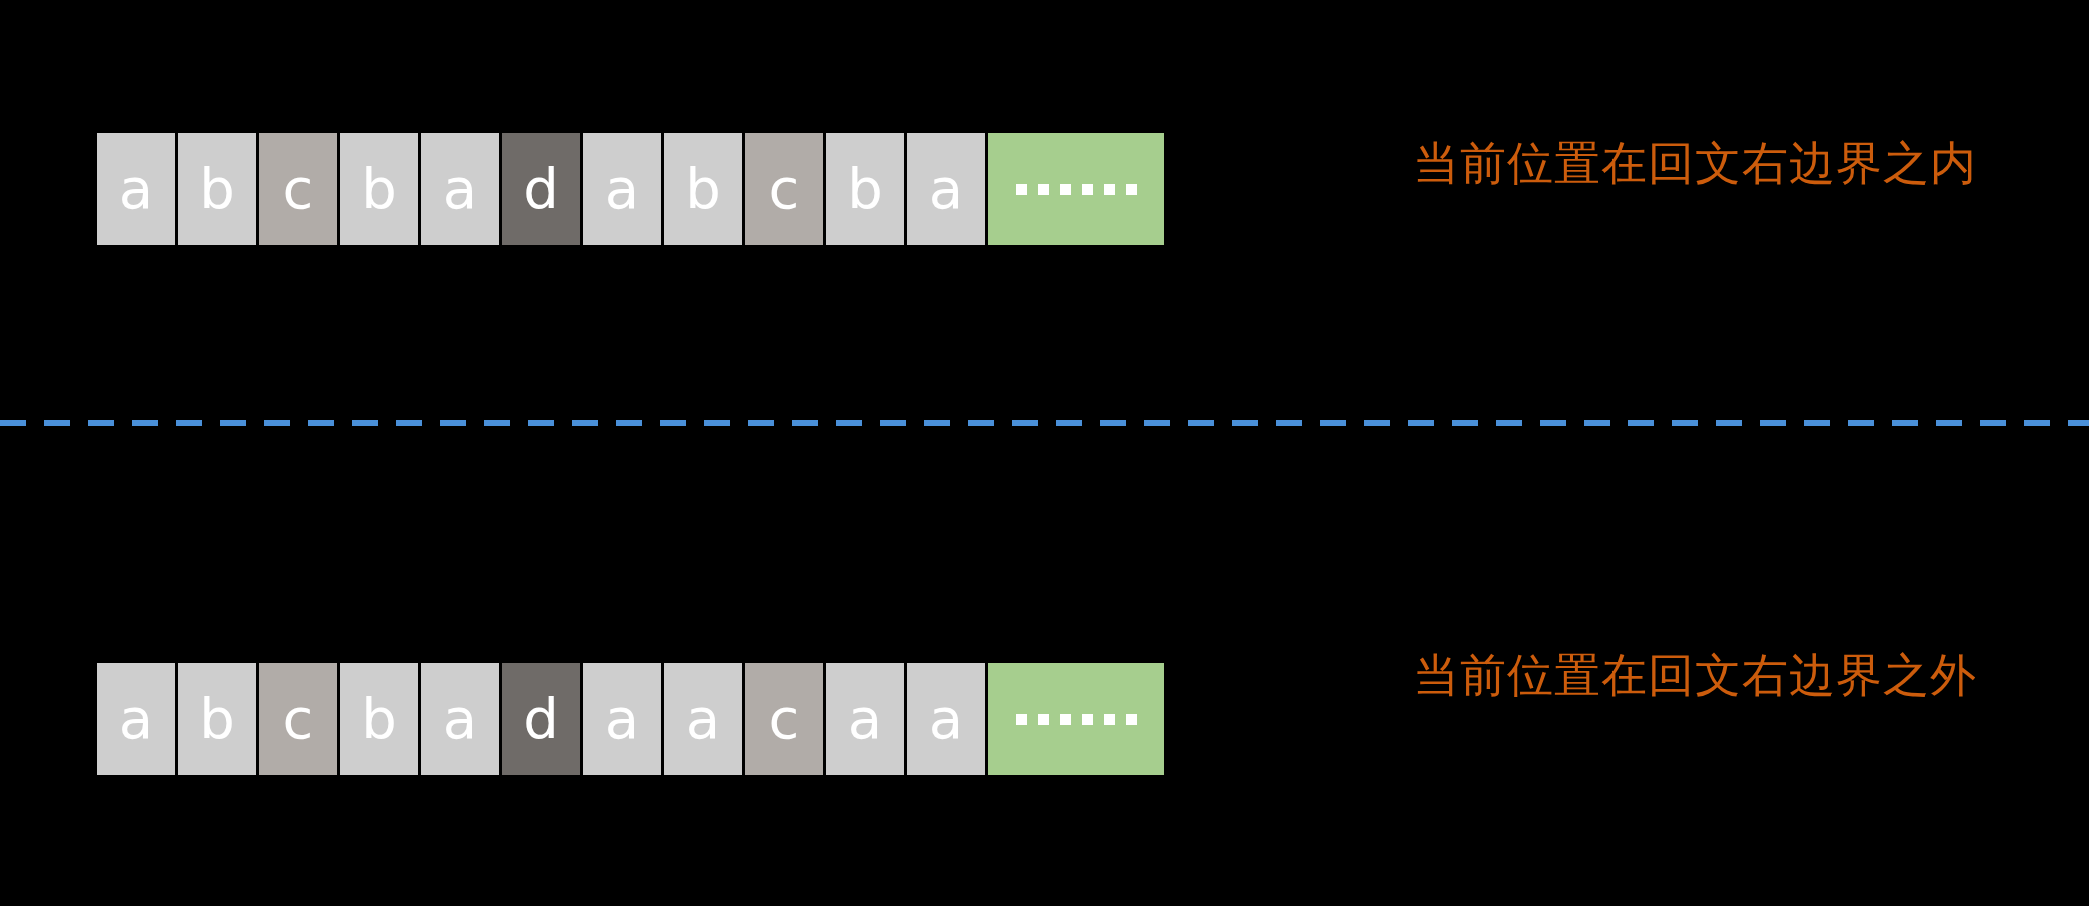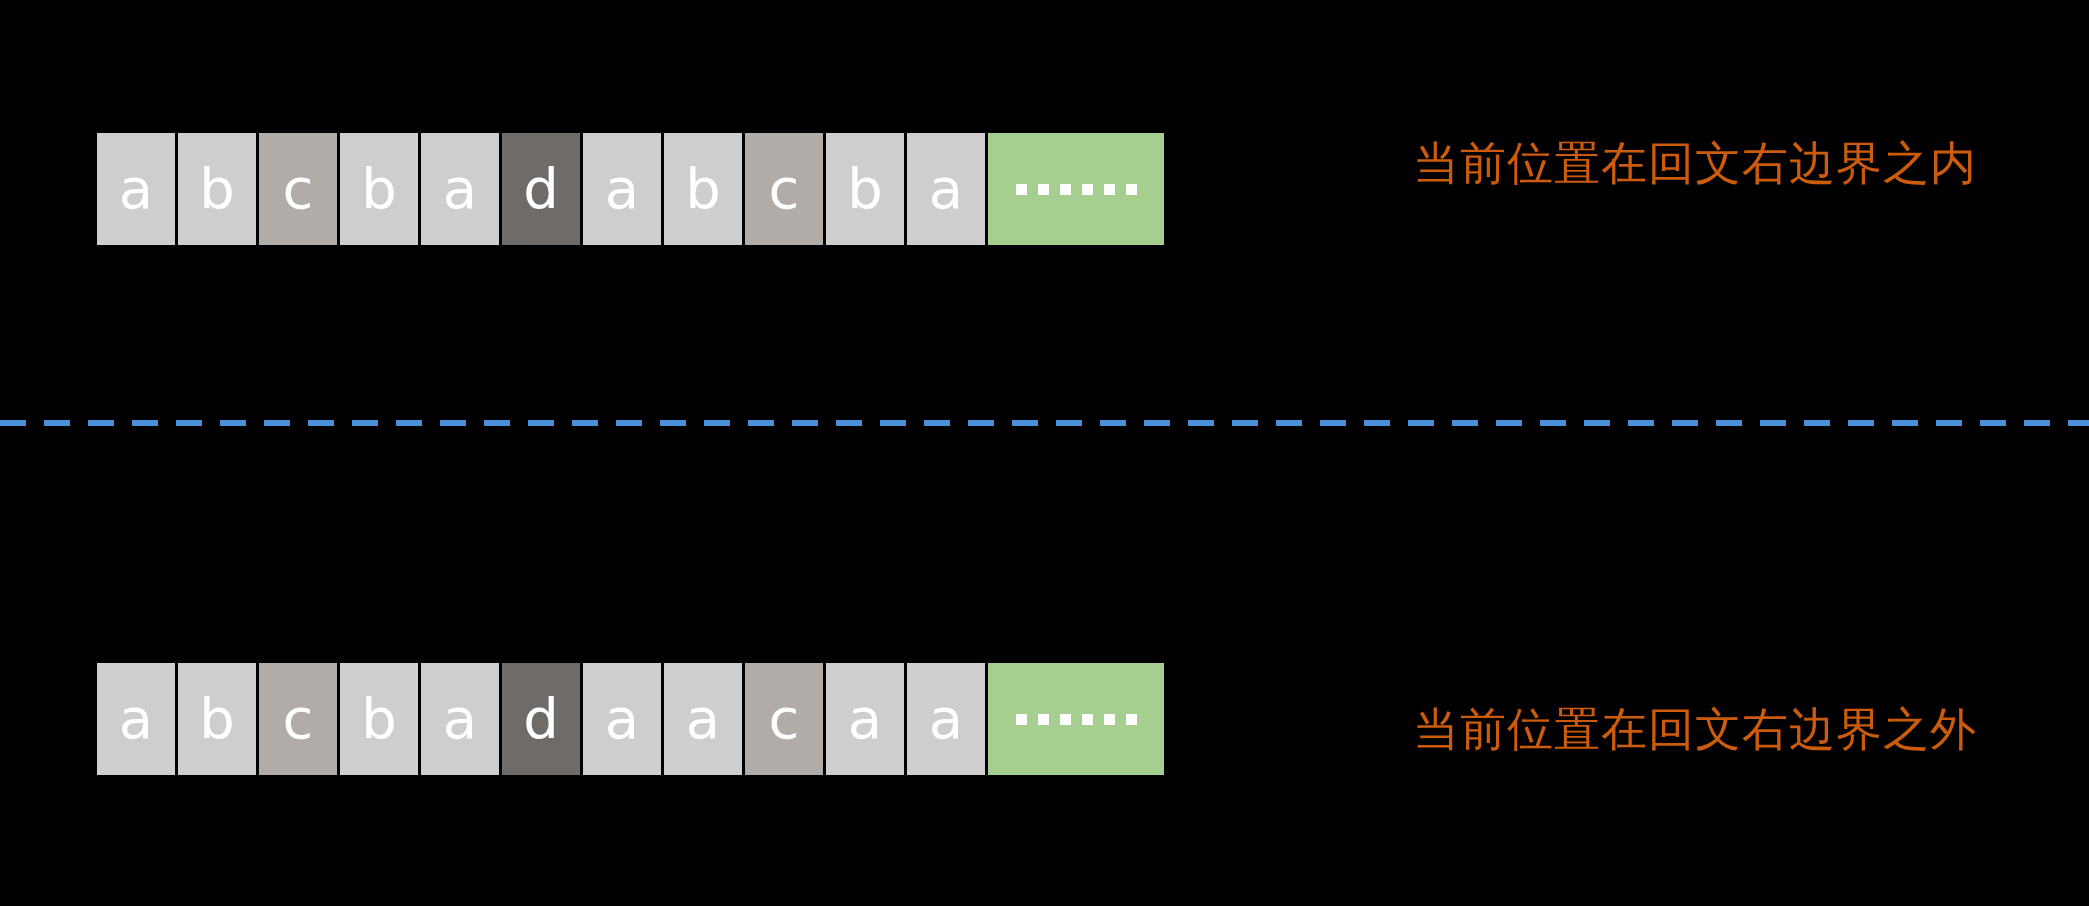--- a/index.html
+++ b/index.html
@@ -89,21 +89,21 @@
     position: absolute;
     left: 1413px;
     color: #cc5c0c;
     font-size: 46px;
     line-height: 1;
     white-space: nowrap;
     font-weight: 400;
     letter-spacing: 1px;
   }
   .caption--top    { top: 140px; }
-  .caption--bottom { top: 706px; }
+  .caption--bottom { top: 652px; }
 </style>
 </head>
 <body>
 
 <div class="stage">
 
   <div class="row row--top">
       <div class="cell cell--letter shade-light">a</div>
       <div class="cell cell--letter shade-light">b</div>
       <div class="cell cell--letter shade-mid">c</div>

